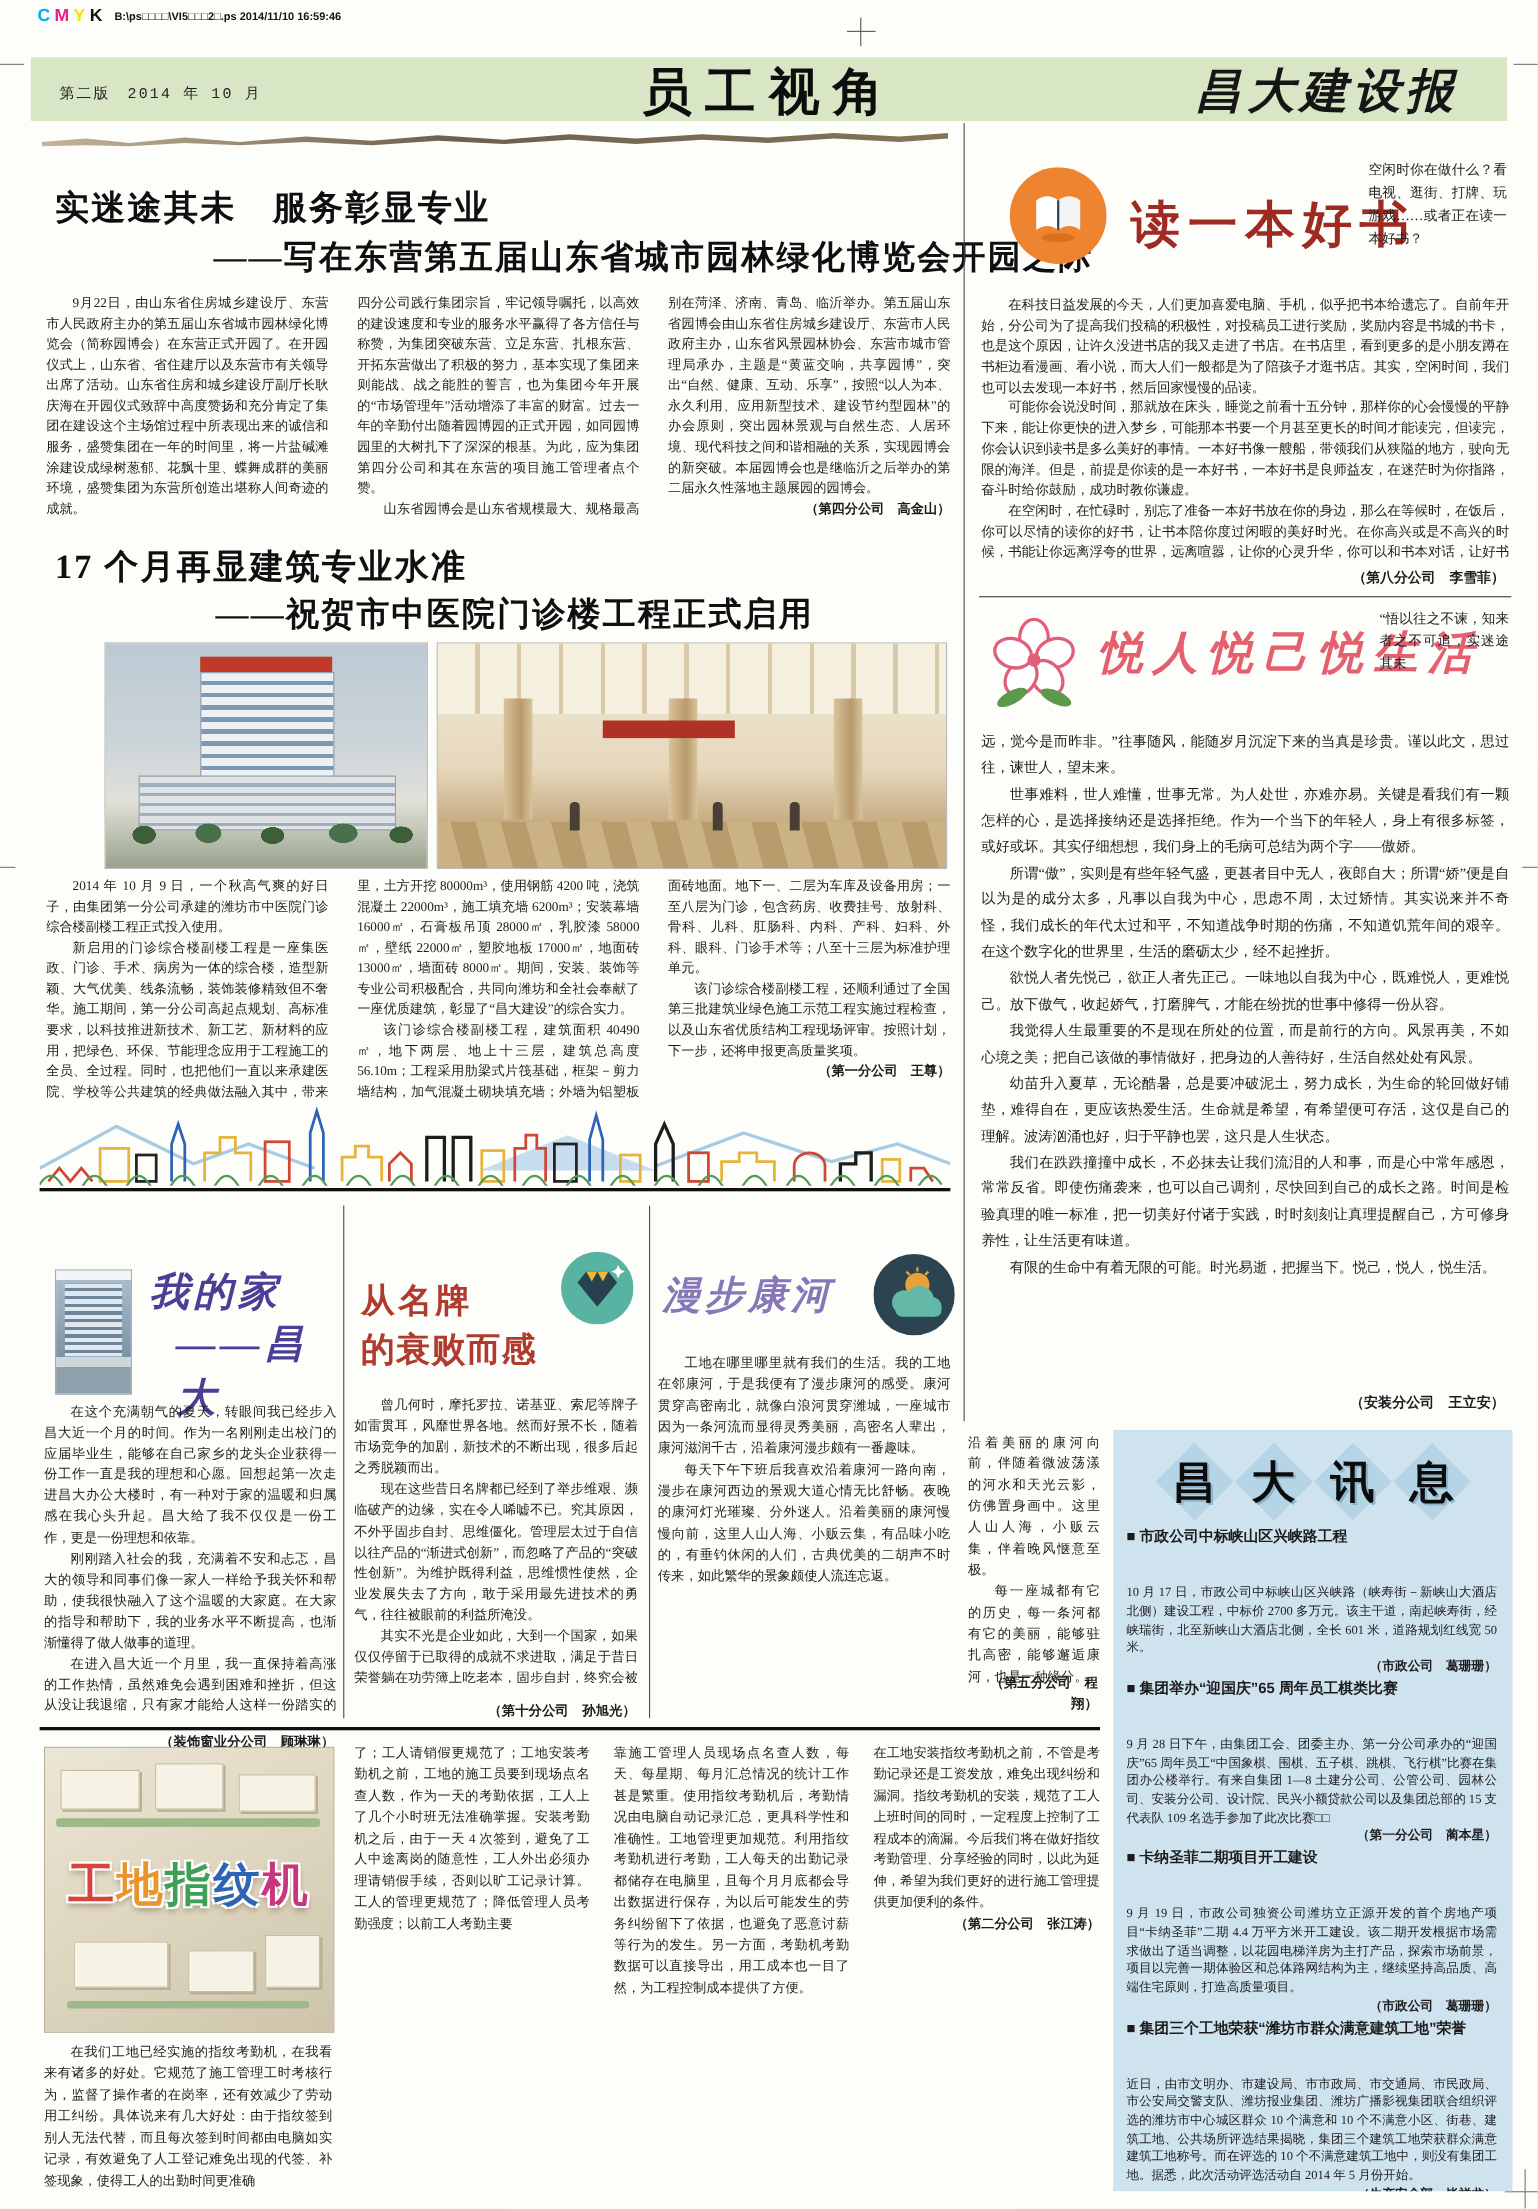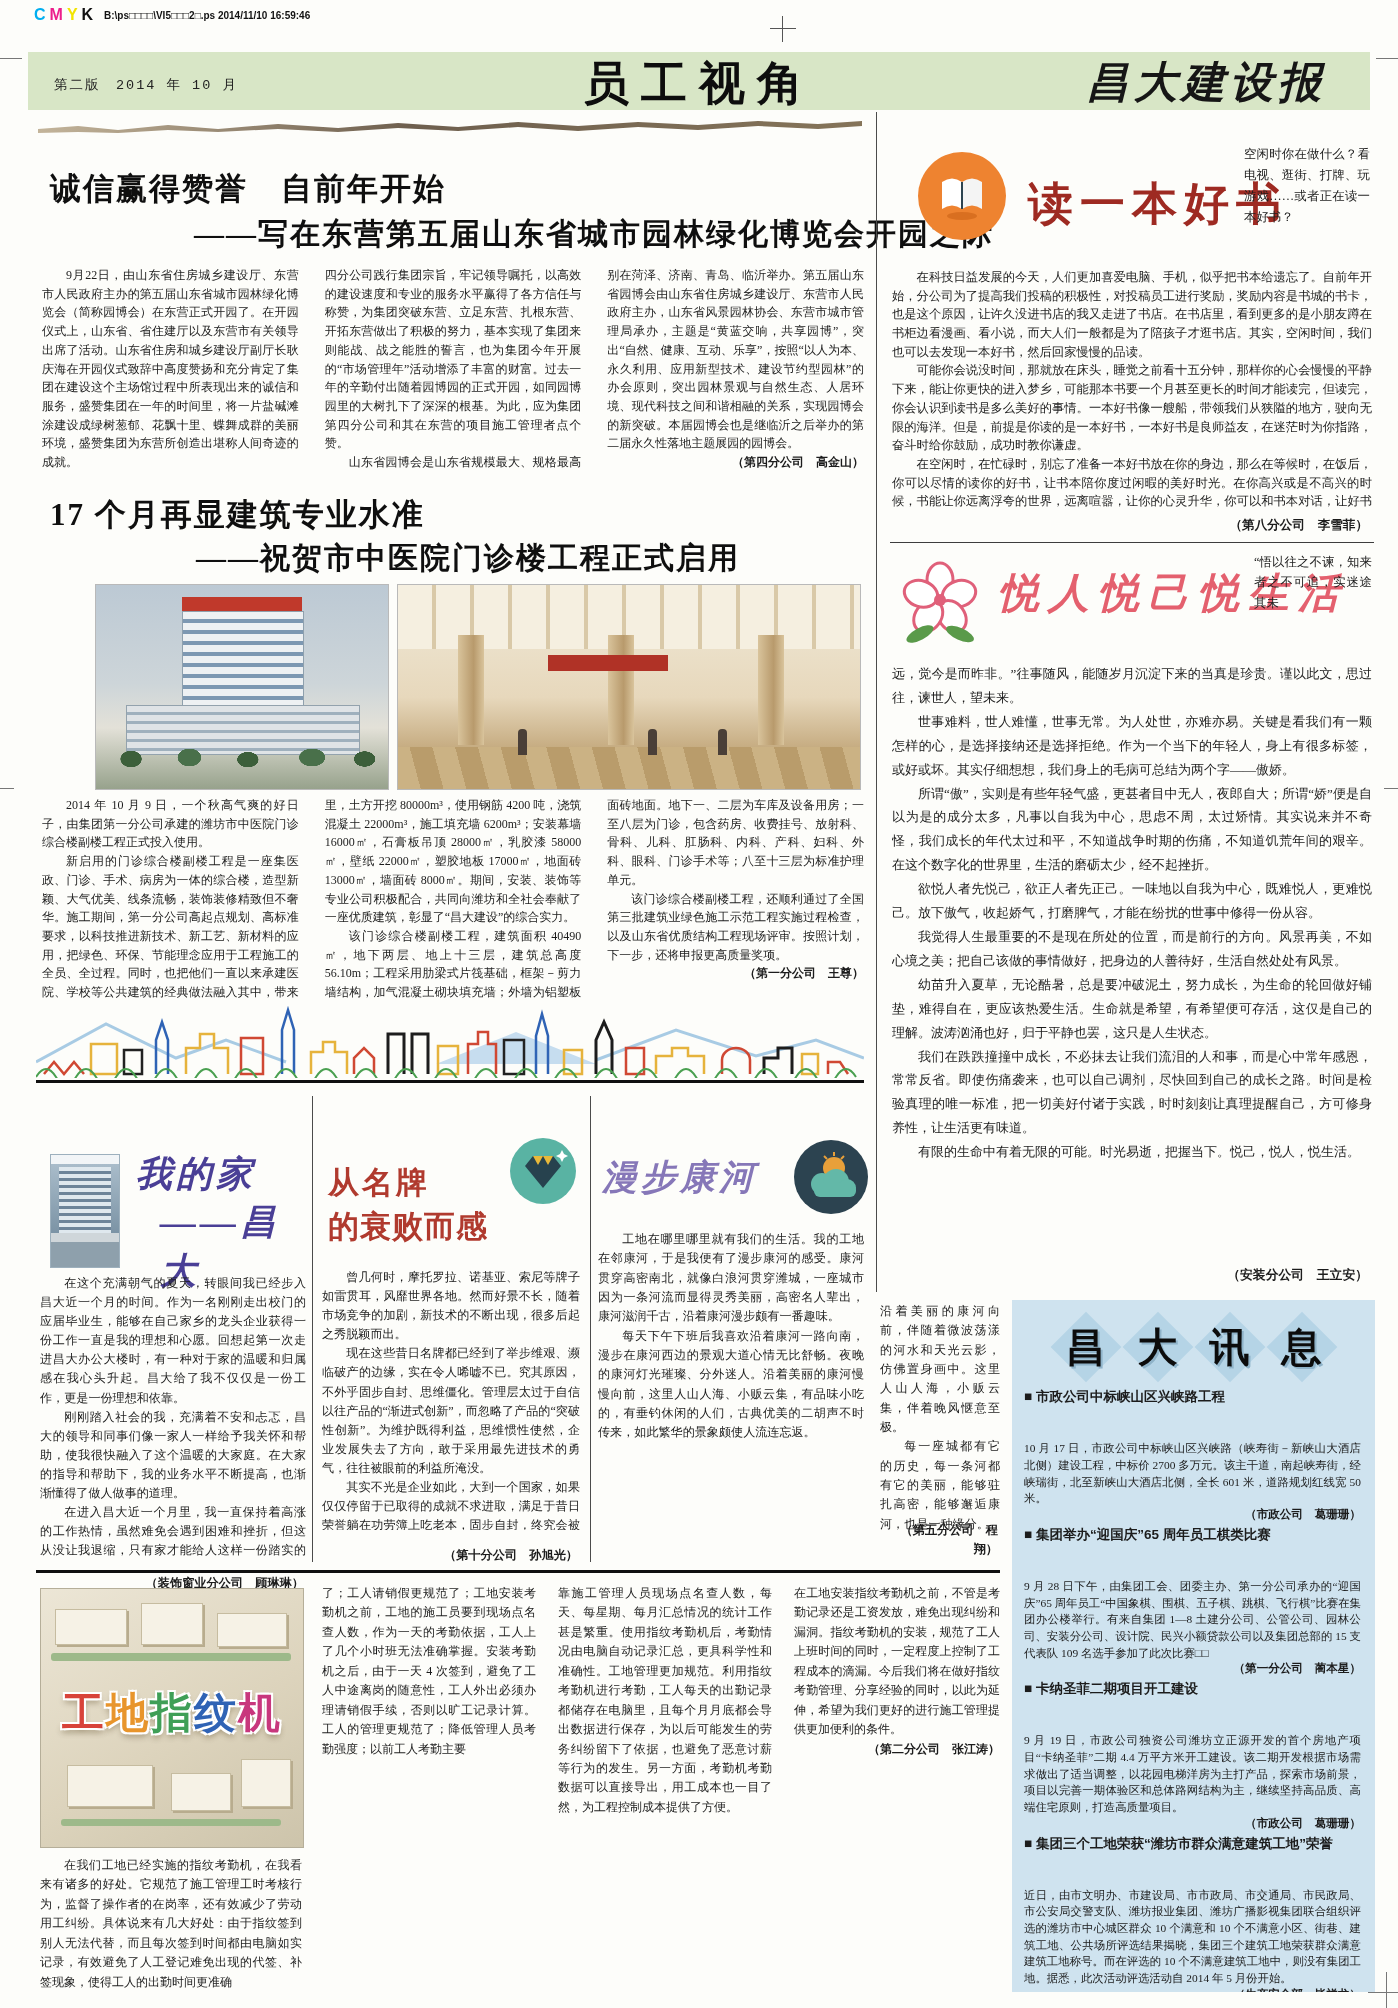--- a/index.html
+++ b/index.html
@@ -152,21 +152,21 @@
           <linearGradient id="tg" x1="0" y1="0" x2="1" y2="0">
         <stop offset="0" stop-color="#c3b49a"></stop>
             <stop offset="0.45" stop-color="#6e5f4e"></stop>
             <stop offset="1" stop-color="#857459"></stop>
       </linearGradient>
         </defs>
       <path d="M0,11 L40,8 80,12 130,7 180,11 240,6 300,10 360,5 420,9 480,4 540,8 600,4 660,7 720,3 780,6 824,3 L824,8 780,11 720,8 660,12 600,9 540,13 480,9 420,13 360,10 300,14 240,11 180,14 130,12 80,15 40,14 0,15 Z" fill="url(#tg)"></path>
     </svg>
   </div>
 
-  <div class="abs hl a1t1">诚信赢得赞誉　自前年开始</div>
+  <div class="abs hl a1t1">实迷途其未　服务彰显专业</div>
   <div class="abs hl a1t2">——写在东营第五届山东省城市园林绿化博览会开园之际</div>
   <div class="abs a1cols">
     <div class="col">
       <p>9月22日，由山东省住房城乡建设厅、东营市人民政府主办的第五届山东省城市园林绿化博览会（简称园博会）在东营正式开园了。在开园仪式上，山东省、省住建厅以及东营市有关领导出席了活动。山东省住房和城乡建设厅副厅长耿庆海在开园仪式致辞中高度赞扬和充分肯定了集团在建设这个主场馆过程中所表现出来的诚信和服务，盛赞集团在一年的时间里，将一片盐碱滩涂建设成绿树葱郁、花飘十里、蝶舞成群的美丽环境，盛赞集团为东营所创造出堪称人间奇迹的成就。</p>
       <p>过去一年时间里，承担建设任务的集团第</p>
     </div>
     <div class="col">
       <p class="ni">四分公司践行集团宗旨，牢记领导嘱托，以高效的建设速度和专业的服务水平赢得了各方信任与称赞，为集团突破东营、立足东营、扎根东营、开拓东营做出了积极的努力，基本实现了集团来则能战、战之能胜的誓言，也为集团今年开展的“市场管理年”活动增添了丰富的财富。过去一年的辛勤付出随着园博园的正式开园，如同园博园里的大树扎下了深深的根基。为此，应为集团第四分公司和其在东营的项目施工管理者点个赞。</p>
       <p>山东省园博会是山东省规模最大、规格最高的园林绿化盛会，每两年举办一届，前四届分</p>
     </div>

